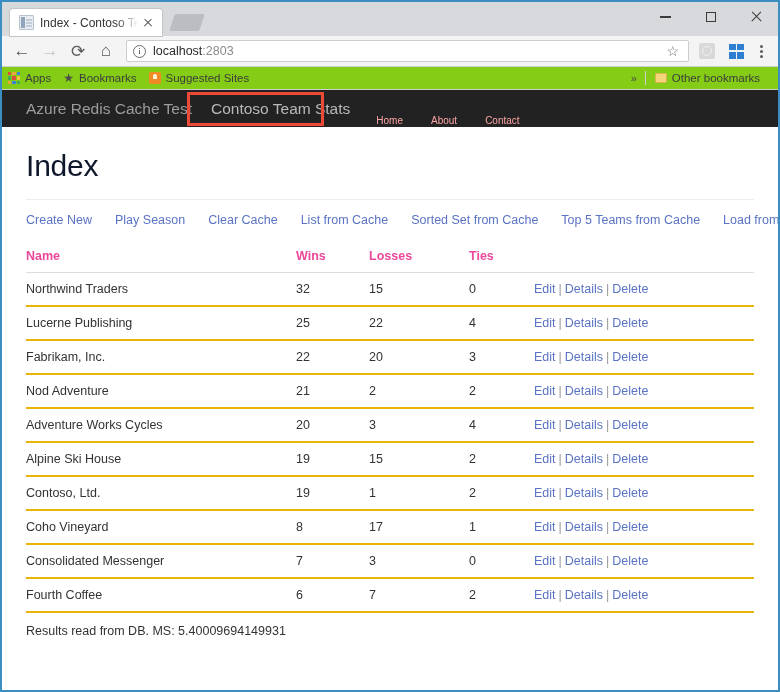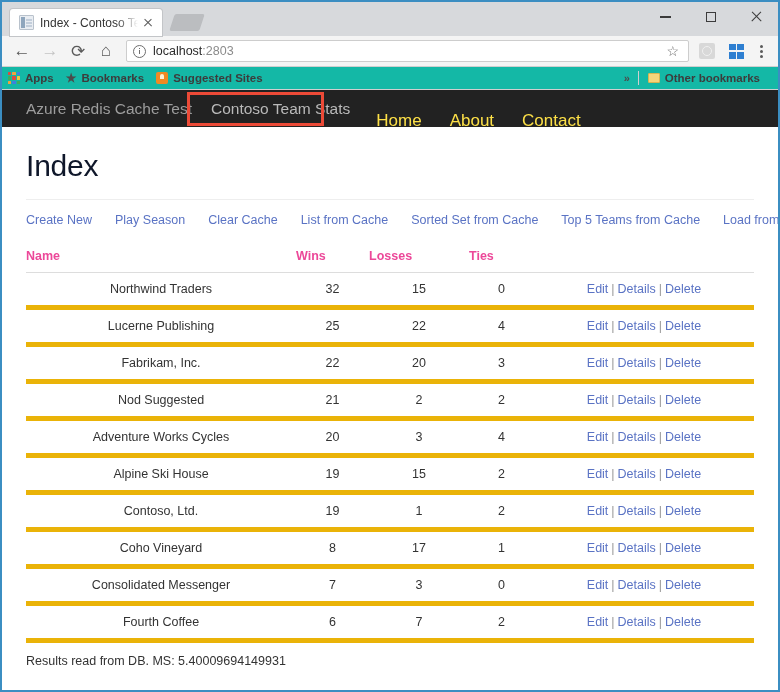--- a/index.html
+++ b/index.html
@@ -233,28 +233,27 @@
     width: 3px; height: 3px;
     border-radius: 50%;
     background: #5a5a5a;
   }
   .menu-dots i:nth-child(1) { top: 3px; }
   .menu-dots i:nth-child(2) { top: 8px; }
   .menu-dots i:nth-child(3) { top: 13px; }
 
   .bookmarks {
     height: 22px;
-    background: #14b8a6;
+    background: #84cc16;
     border-bottom: 1px solid #cfcfcf;
     display: flex;
     align-items: center;
     padding: 0 6px;
     font-size: 11.5px;
     color: #3c3c3c;
-    font-weight: bold;
   }
   .bm-item {
     display: flex;
     align-items: center;
     margin-right: 12px;
     white-space: nowrap;
   }
   .apps-grid {
     width: 12px; height: 12px;
     display: grid;
@@ -339,22 +338,22 @@
     border: 3px solid #ec4a37;
     box-sizing: border-box;
     pointer-events: none;
   }
   .nav-links {
     display: flex;
     align-items: center;
     margin-left: 20px;
   }
   .nav-link {
-    font-size: 17px;
-    color: #fde047;
+    font-size: 10px;
+    color: #fca5a5;
     margin-right: 28px;
     white-space: nowrap;
     margin-top: 24px;
   }
   .container {
     padding: 0 24px;
   }
   h1.page-title {
     font-size: 30px;
     font-weight: normal;
@@ -388,23 +387,22 @@
     font-size: 12.5px;
     font-weight: bold;
     color: #ec4899;
     padding: 8px 0 9px 0;
     border-bottom: 1px solid #dddddd;
   }
   table.stats td {
     font-size: 12.5px;
     color: #333333;
     padding: 9px 0 9px 0;
-    border-bottom: 5px solid #eab308;
+    border-bottom: 2px solid #eab308;
     vertical-align: middle;
-    text-align: center;
   }
   .col-name   { width: 270px; }
   .col-wins   { width: 73px; }
   .col-losses { width: 100px; }
   .col-ties   { width: 65px; }
   .col-links  { width: auto; }
   td.links-cell { padding-left: 10px; }
   .row-link {
     color: #5a73c4;
     font-size: 12.5px;
@@ -557,21 +555,21 @@
               <td class="col-links links-cell"><span class="row-link">Edit</span><span class="pipe">|</span><span class="row-link">Details</span><span class="pipe">|</span><span class="row-link">Delete</span></td>
             </tr>
             <tr>
               <td class="col-name">Fabrikam, Inc.</td>
               <td class="col-wins">22</td>
               <td class="col-losses">20</td>
               <td class="col-ties">3</td>
               <td class="col-links links-cell"><span class="row-link">Edit</span><span class="pipe">|</span><span class="row-link">Details</span><span class="pipe">|</span><span class="row-link">Delete</span></td>
             </tr>
             <tr>
-              <td class="col-name">Nod Suggested</td>
+              <td class="col-name">Nod Adventure</td>
               <td class="col-wins">21</td>
               <td class="col-losses">2</td>
               <td class="col-ties">2</td>
               <td class="col-links links-cell"><span class="row-link">Edit</span><span class="pipe">|</span><span class="row-link">Details</span><span class="pipe">|</span><span class="row-link">Delete</span></td>
             </tr>
             <tr>
               <td class="col-name">Adventure Works Cycles</td>
               <td class="col-wins">20</td>
               <td class="col-losses">3</td>
               <td class="col-ties">4</td>

